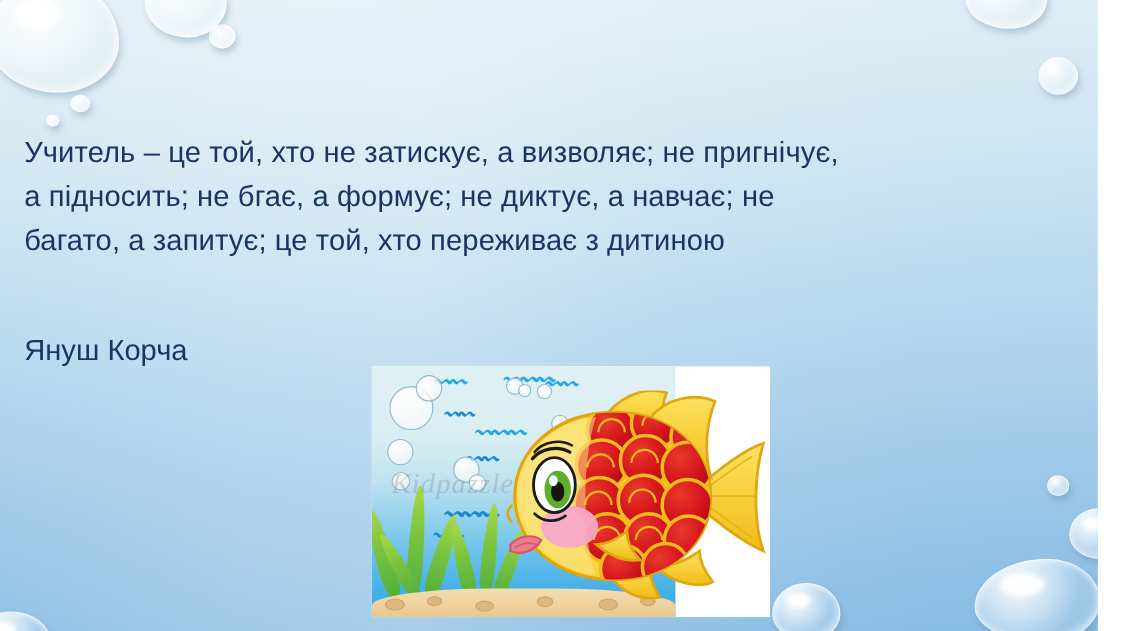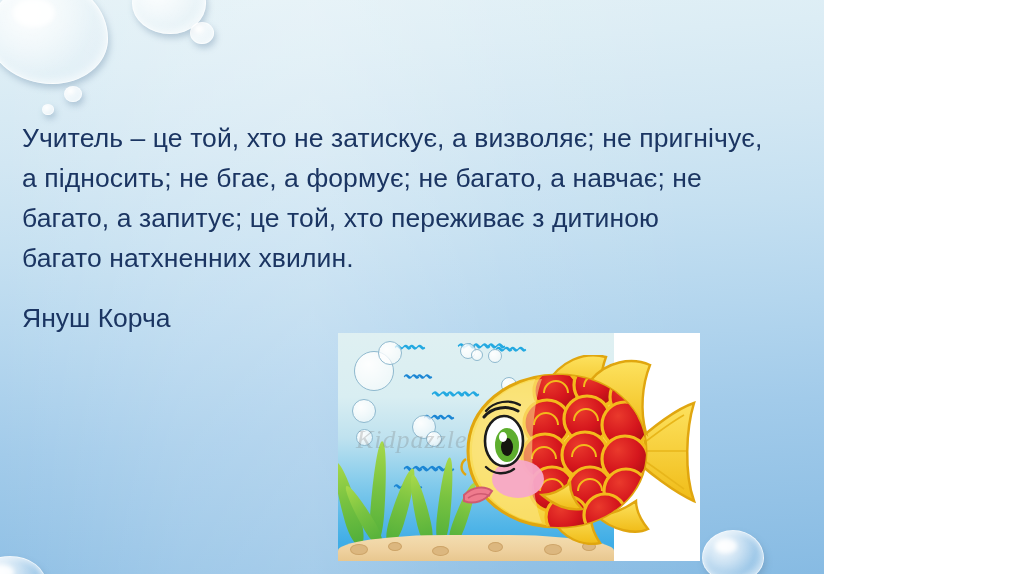--- a/index.html
+++ b/index.html
@@ -2,33 +2,34 @@
 <html><head>
 <meta charset="utf-8">
 <style>
   html, body {
     margin: 0;
     padding: 0;
     background: #ffffff;
   }
   #slide {
     position: relative;
-    width: 824px;
+    width: 980px;
     height: 574px;
     overflow: hidden;
     font-family: "Liberation Sans", sans-serif;
     background: linear-gradient(176deg,
         #e3f1f6 0%,
         #dcedf5 12%,
         #d2e7f3 26%,
         #c5e0f1 40%,
         #b4d6ee 56%,
         #a2cbea 72%,
         #93c2e6 88%,
         #87bbe3 100%);
+    padding-left: 18px;
   }
 
   
   #sheen {
     position: absolute;
     inset: 0;
     background: linear-gradient(90deg,
         rgba(255,255,255,0.00) 0%,
         rgba(255,255,255,0.16) 22%,
         rgba(255,255,255,0.22) 38%,
@@ -203,23 +204,22 @@
     <div class="droplet" style="left:886px; top:508px; width:112px; height:74px; border-radius:58% 42% 44% 56% / 58% 50% 50% 42%;"></div>
     <div class="droplet" style="left:702px; top:530px; width:60px; height:50px; border-radius:50% 50% 48% 52% / 54% 54% 46% 46%;"></div>
   </div>
 
   <div>
     <div class="droplet" style="left:-26px; top:556px; width:70px; height:52px;"></div>
   </div>
 
   <div id="quote-block">
     <div class="quote-line">Учитель – це той, хто не затискує, а визволяє; не пригнічує,</div>
-    <div class="quote-line">а підносить; не бгає, а формує; не багато, а навчає; не</div>
+    <div class="quote-line">а підносить; не бгає, а формує; не диктує, а навчає; не</div>
     <div class="quote-line">багато, а запитує; це той, хто переживає з дитиною</div>
-    <div class="quote-line">багато натхненних хвилин.</div>
   </div>
 
   <div id="attribution">Януш Корча</div>
 
   <div id="picture">
 
     <div id="aquarium">
 
       <div class="wave" style="left:57px; top:6px;  font-size:16px;">〰〰</div>
       <div class="wave" style="left:120px; top:4px; font-size:17px;">〰〰〰</div>

